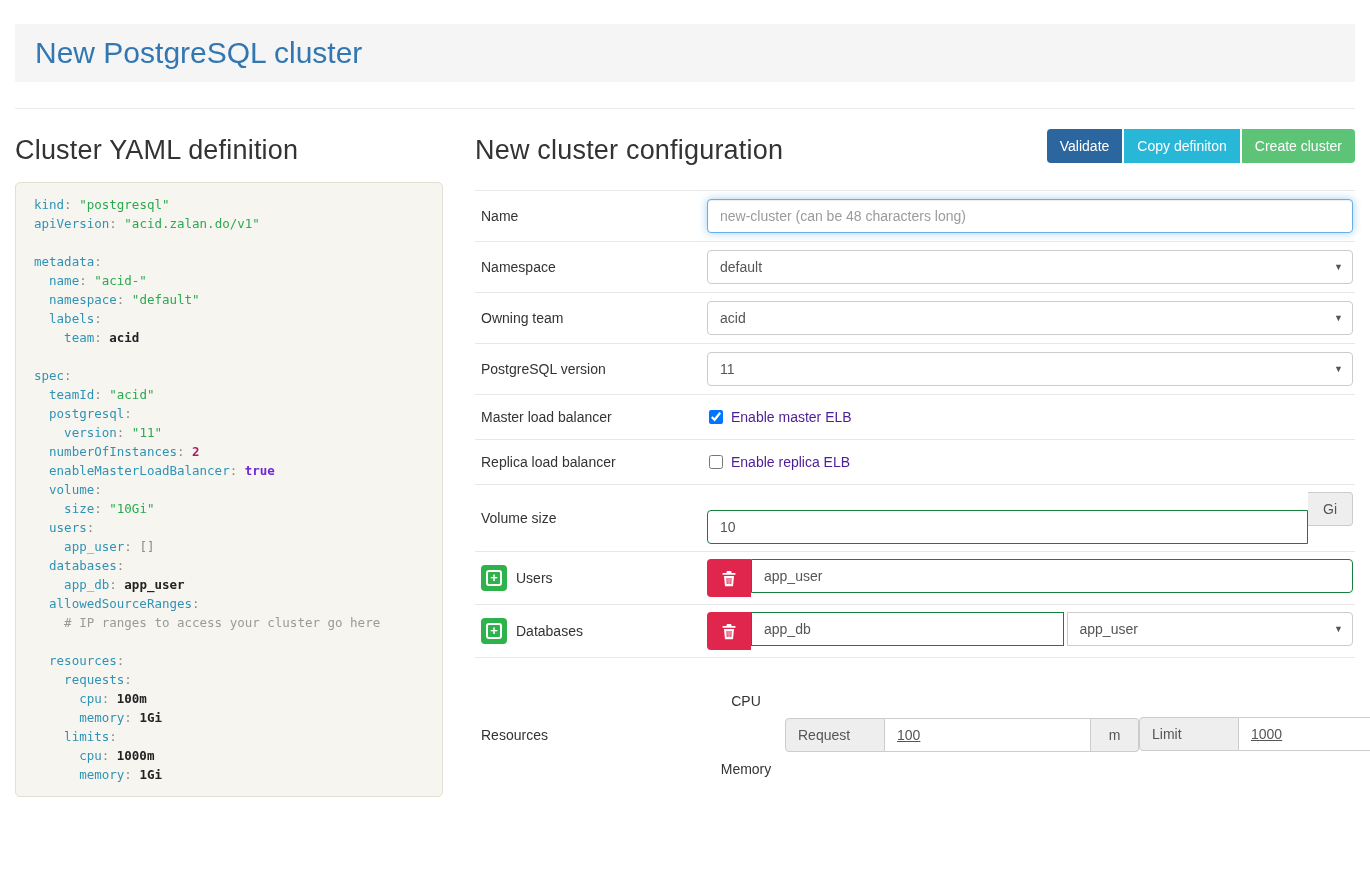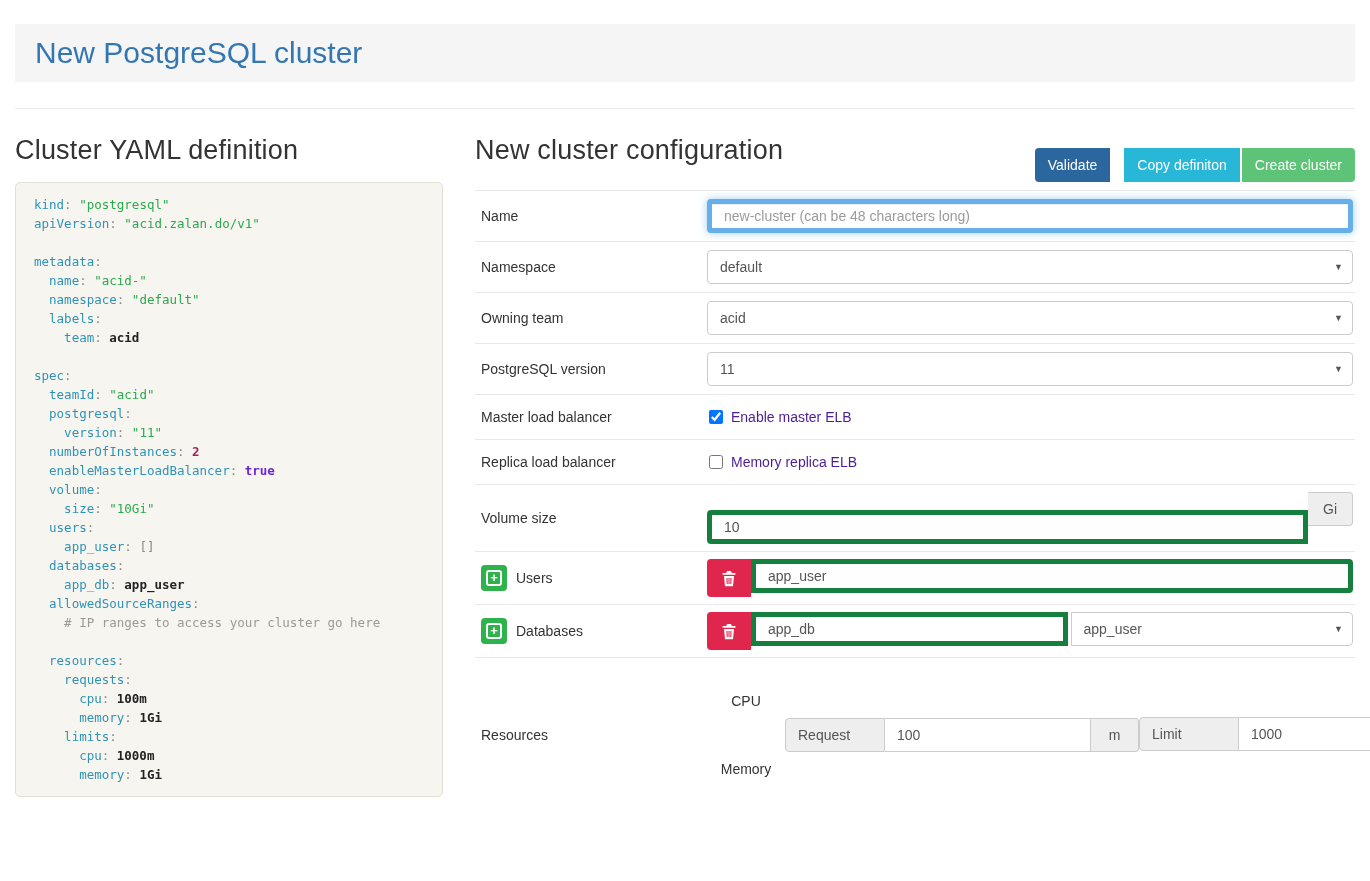--- a/index.html
+++ b/index.html
@@ -19,36 +19,36 @@
   .tok-k{color:#2f93b5;}
   .tok-p{color:#8a8a8a;}
   .tok-s{color:#2ba94f;}
   .tok-n{color:#a71d5d;font-weight:bold;}
   .tok-b{color:#6d28d9;font-weight:bold;}
   .tok-c{color:#9a9a96;}
   .tok-v{color:#222;font-weight:bold;}
 
   
   .right-col{flex:1;min-width:0;}
-  .config-header{display:flex;justify-content:space-between;align-items:flex-end;}
+  .config-header{display:flex;justify-content:space-between;align-items:flex-start;}
   .btn-row{display:flex;margin-top:4px;}
   .btn{border:none;color:#fff;font-size:14px;padding:0 13px;height:34px;cursor:pointer;font-family:inherit;}
   .btn-validate{background:#2b669e;border-radius:4px 0 0 4px;}
-  .btn-copy{background:#29b7d8;margin-left:14px;}
+  .btn-copy{background:#29b7d8;margin-left:2px;}
   .btn-create{background:#5cc377;border-radius:0 4px 4px 0;margin-left:2px;}
 
   .form{border-top:1px solid #e8e8e8;margin-top:8px;}
   .frow{display:flex;align-items:center;border-bottom:1px solid #e8e8e8;min-height:51px;box-sizing:border-box;padding:7px 2px 7px 6px;}
   .frow.h40{min-height:40px;padding:4px 2px 4px 6px;}
   .frow.h45{min-height:45px;}
   .flabel{width:226px;flex:none;font-size:14px;color:#333;display:flex;align-items:center;}
   .fcontrol{flex:1;display:flex;align-items:center;min-width:0;}
   .static-value{font-size:14px;color:#333;}
 
-  input.tinput{height:34px;box-sizing:border-box;border:5px solid #15803d;border-radius:4px;padding:6px 12px;
+  input.tinput{height:34px;box-sizing:border-box;border:1px solid #15803d;border-radius:4px;padding:6px 12px;
         font-size:14px;color:#555;width:100%;font-family:inherit;background:#fff;}
   input.tinput::placeholder{color:#9b9b9b;}
   input.focused{border-color:#66afe9;box-shadow:inset 0 1px 1px rgba(0,0,0,.075),0 0 8px rgba(102,175,233,.6);outline:0;}
 
   .selwrap{position:relative;width:100%;}
   select.tselect{appearance:none;-webkit-appearance:none;-moz-appearance:none;width:100%;height:34px;box-sizing:border-box;
         border:1px solid #ccc;border-radius:4px;padding:6px 12px;font-size:14px;color:#555;background:#fff;font-family:inherit;}
   .caret{position:absolute;right:10px;top:50%;transform:translateY(-50%);color:#555;font-size:9px;pointer-events:none;}
 
   input[type=checkbox]{width:14px;height:14px;margin:0 8px 0 2px;}
@@ -75,21 +75,21 @@
 
   .res-row{display:flex;align-items:center;padding:9px 2px 9px 6px;}
   .res-sub{width:78px;flex:none;display:flex;flex-direction:column;}
   .res-sub-item{height:68px;display:flex;align-items:center;justify-content:center;font-size:14px;color:#333;}
   .res-groups{flex:1;display:flex;flex-direction:row;min-width:0;}
   .rgroup{display:flex;height:34px;margin-top:0;}
   .rgroup + .rgroup{margin-top:-1px;}
   .rgroup .addon-l{width:100px;background:#eee;border:1px solid #ccc;border-radius:4px 0 0 4px;display:flex;
         align-items:center;padding:0 12px;box-sizing:border-box;color:#555;font-size:14px;flex:none;}
   .rgroup input{flex:1;min-width:0;border:1px solid #ccc;border-left:none;border-radius:0;padding:6px 12px;
-        font-size:14px;color:#555;font-family:inherit;box-sizing:border-box;height:34px;background:#fff;}
+        font-size:14px;color:#555;font-family:inherit;box-sizing:border-box;height:34px;background:#fff;text-decoration:underline;}
   .rgroup .addon-r{width:48px;background:#eee;border:1px solid #ccc;border-left:none;border-radius:0 4px 4px 0;
         display:flex;align-items:center;justify-content:center;box-sizing:border-box;color:#555;font-size:14px;flex:none;}
 </style>
 </head>
 <body>
 
 <div class="page">
   <div class="page-header">
     <h1>New PostgreSQL cluster</h1>
   </div>
@@ -164,21 +164,21 @@
           <div class="fcontrol">
             <input type="checkbox" checked="" style="">
             <span class="cb-label">Enable master ELB</span>
           </div>
         </div>
 
         <div class="frow h45">
           <div class="flabel">Replica load balancer</div>
           <div class="fcontrol">
             <input type="checkbox" style="">
-            <span class="cb-label">Memory replica ELB</span>
+            <span class="cb-label">Enable replica ELB</span>
           </div>
         </div>
 
         <div class="frow">
           <div class="flabel">Volume size</div>
           <div class="fcontrol">
             <div class="igroup">
               <input class="tinput" type="text" value="10" style="">
               <span class="addon">Gi</span>
             </div>

